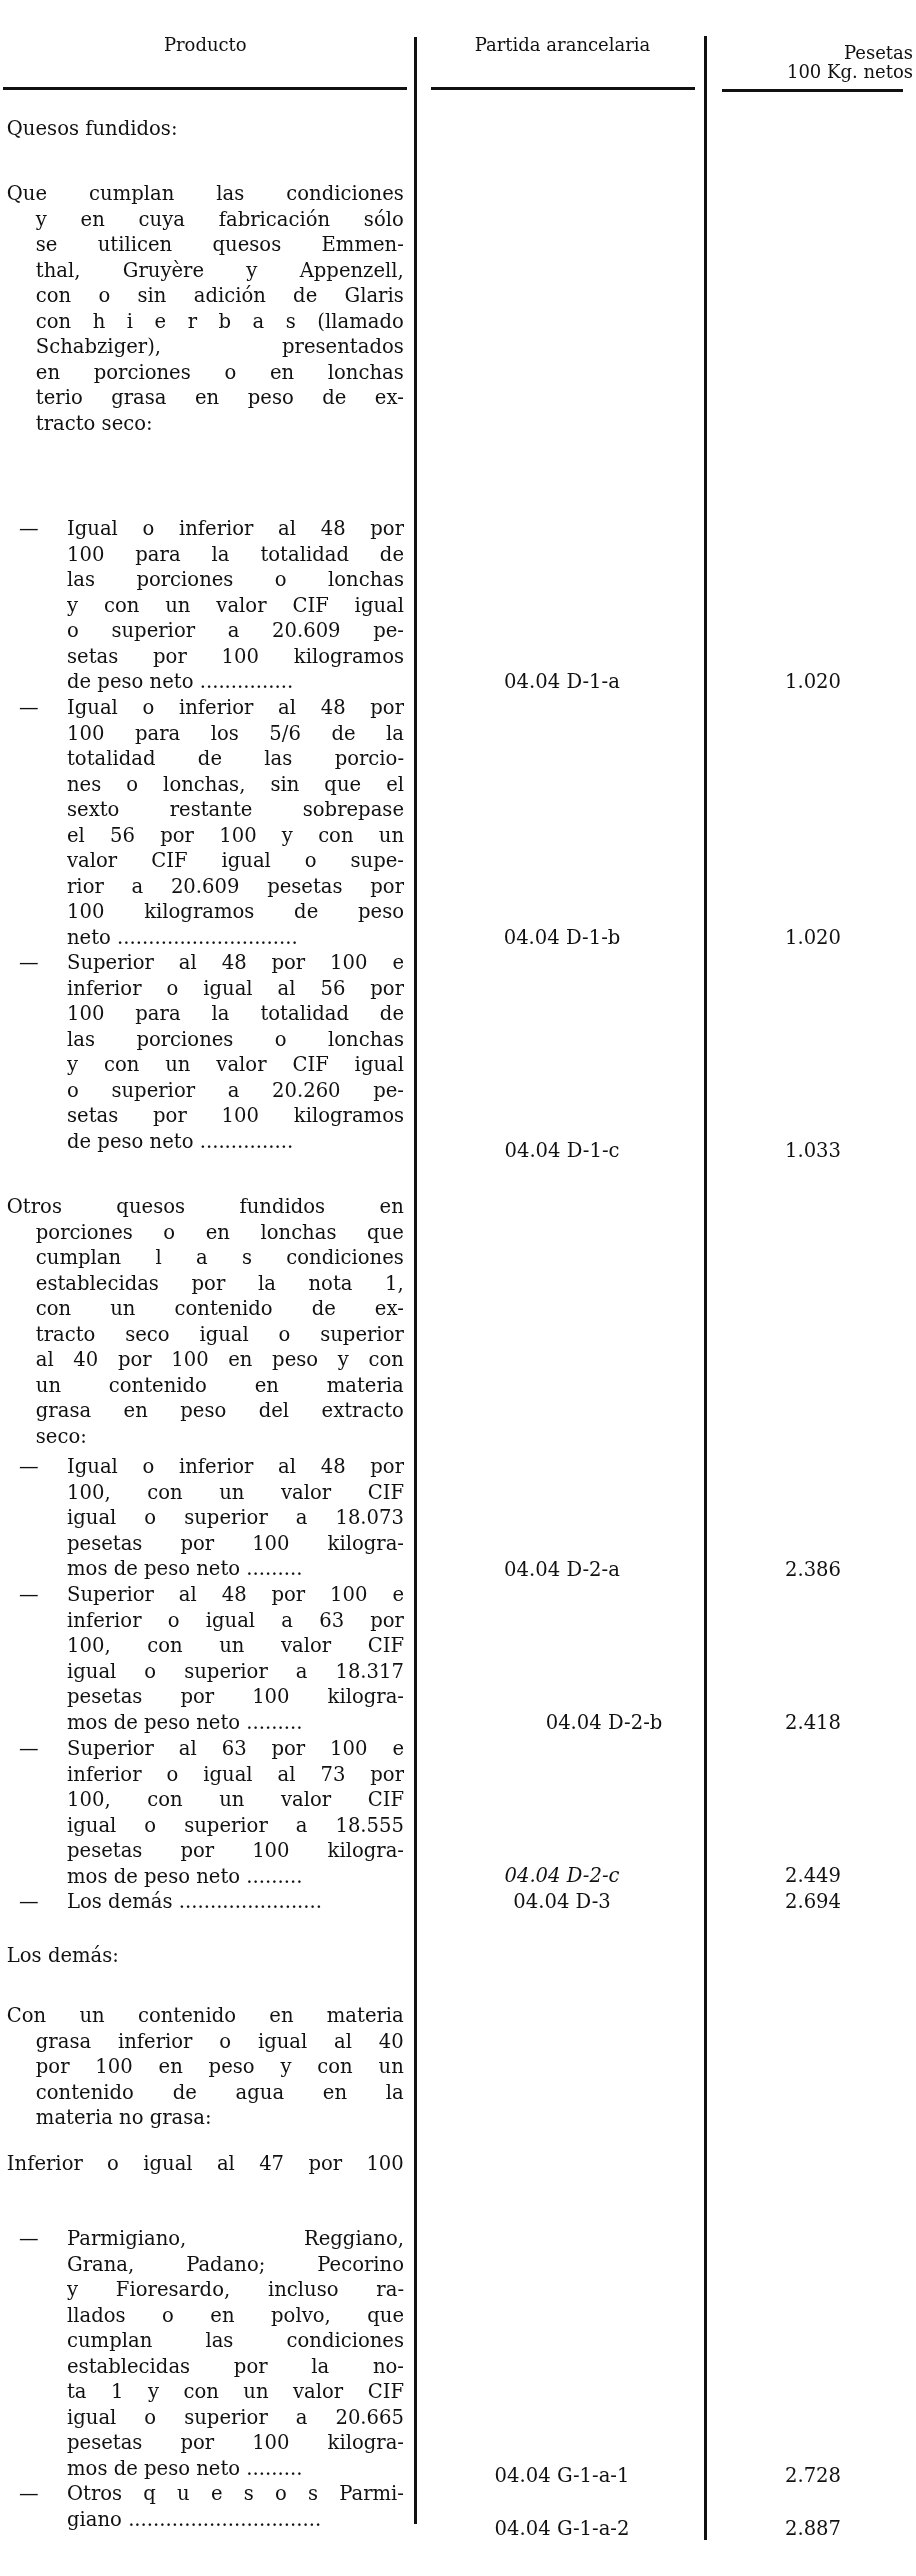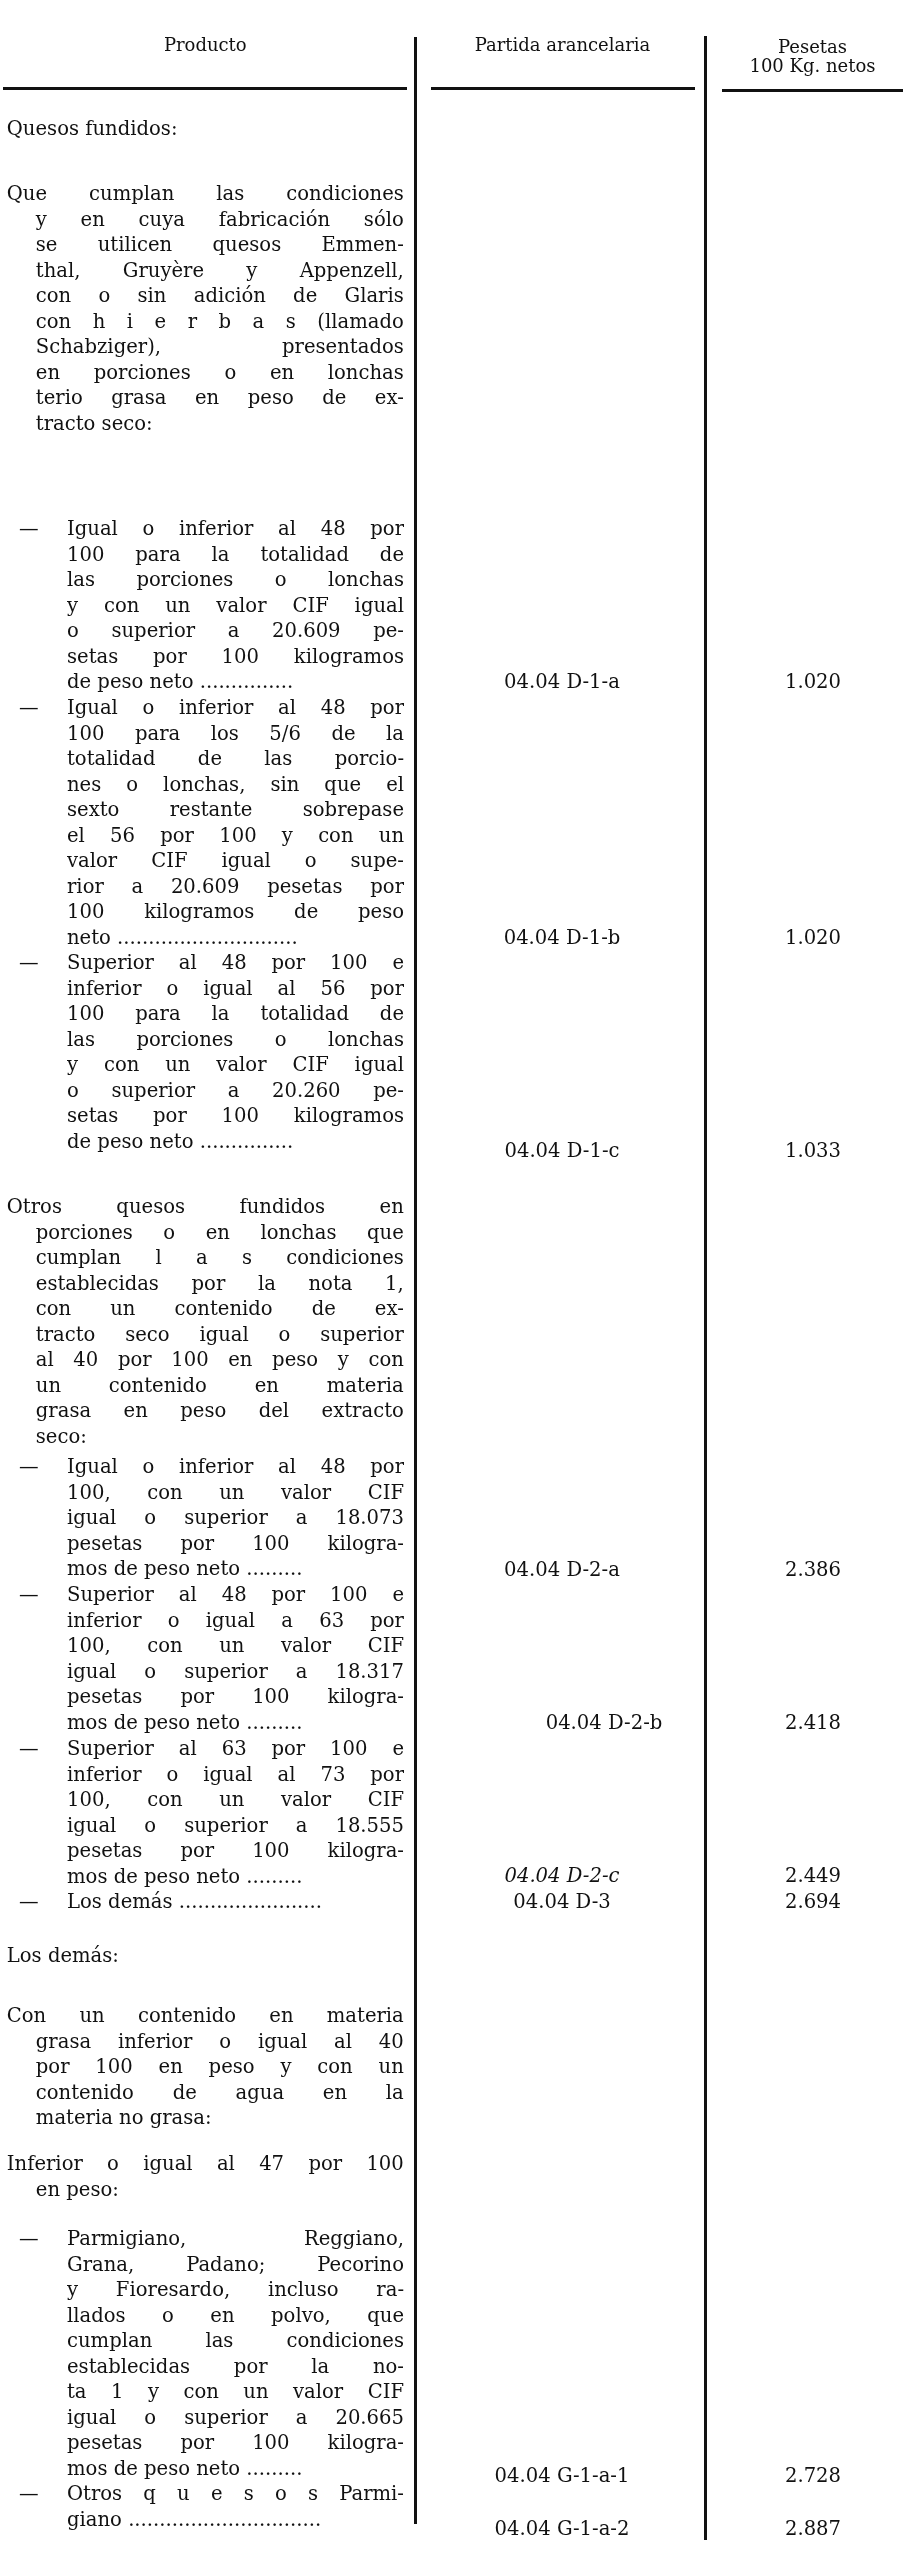--- a/index.html
+++ b/index.html
@@ -16,21 +16,21 @@
   .sub .dash { position: absolute; left: 0; width: 34px; }
   .sub .txt { margin-left: 48px; }
   .code { position: absolute; left: 417px; width: 290px; text-align: center; font-size: 19.6px; line-height: 25.5px; }
   .val  { position: absolute; left: 709px; width: 208px; text-align: center; font-size: 19.6px; line-height: 25.5px; }
 </style>
 </head>
 <body>
 
 <div class="hdr" style="left:6.8px; width:397px; top:34px;">Producto</div>
 <div class="hdr" style="left:421px; width:283px; top:34px;">Partida arancelaria</div>
-<div class="hdr" style="left:712px; width:201px; top:36px;">
+<div class="hdr" style="left:712px; width:201px; top:42px;text-align:right;">
   <div>Pesetas</div>
   <div style="margin-top:-3.4px;">100 Kg. netos</div>
 </div>
 
 <div class="hline" style="left:3.4px; width:404px; top:87px;"></div>
 <div class="hline" style="left:431px; width:264px; top:87px;"></div>
 <div class="hline" style="left:722px; width:181px; top:89px;"></div>
 
 <div class="vline" style="left:414px; top:37px; height:2487px;"></div>
 <div class="vline" style="left:704px; top:36px; height:2504px;"></div>
@@ -171,21 +171,20 @@
 <div class="blk" style="top:2003px;">
   <div class="ln">Con un contenido en materia</div>
   <div class="ln hang">grasa inferior o igual al 40</div>
   <div class="ln hang">por 100 en peso y con un</div>
   <div class="ln hang">contenido de agua en la</div>
   <div class="ln hang last">materia no grasa:</div>
 </div>
 
 <div class="blk" style="top:2151px;">
   <div class="ln">Inferior o igual al 47 por 100</div>
-  <div class="ln hang last">en peso:</div>
 </div>
 
 <div class="sub" style="top:2226px;">
   <span class="dash">—</span>
   <div class="txt">
     <div class="ln">Parmigiano, Reggiano,</div>
     <div class="ln">Grana, Padano; Pecorino</div>
     <div class="ln">y Fioresardo, incluso ra-</div>
     <div class="ln">llados o en polvo, que</div>
     <div class="ln">cumplan las condiciones</div>

